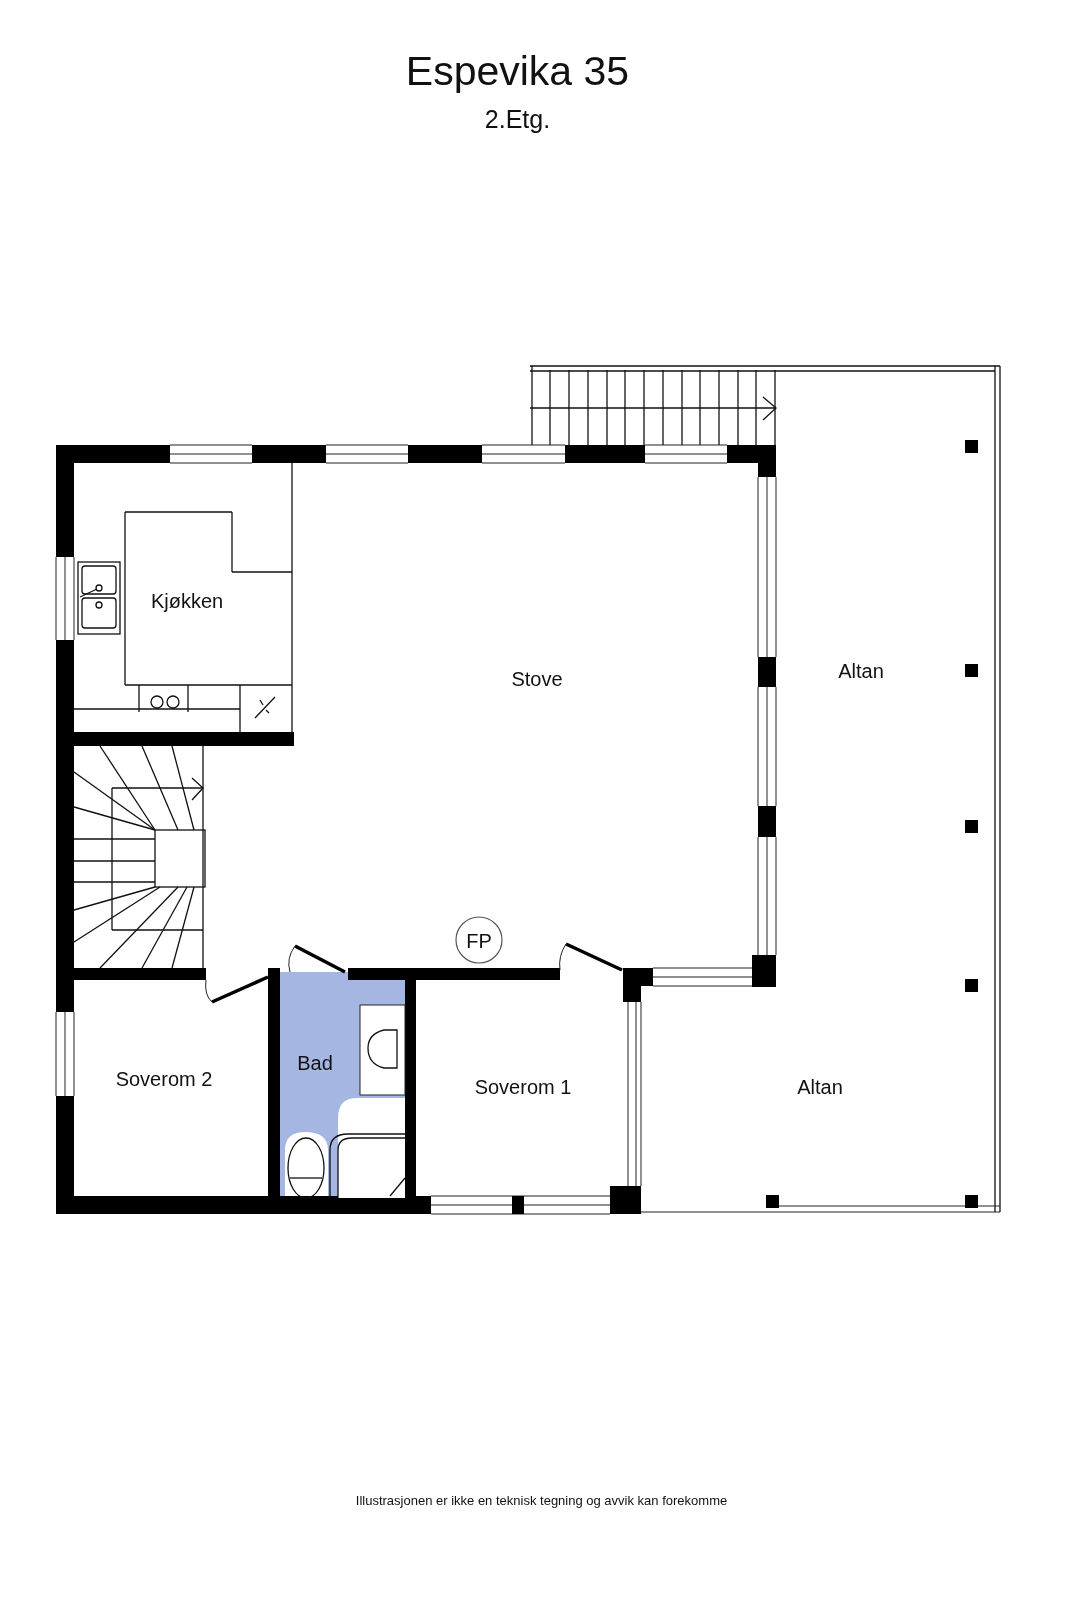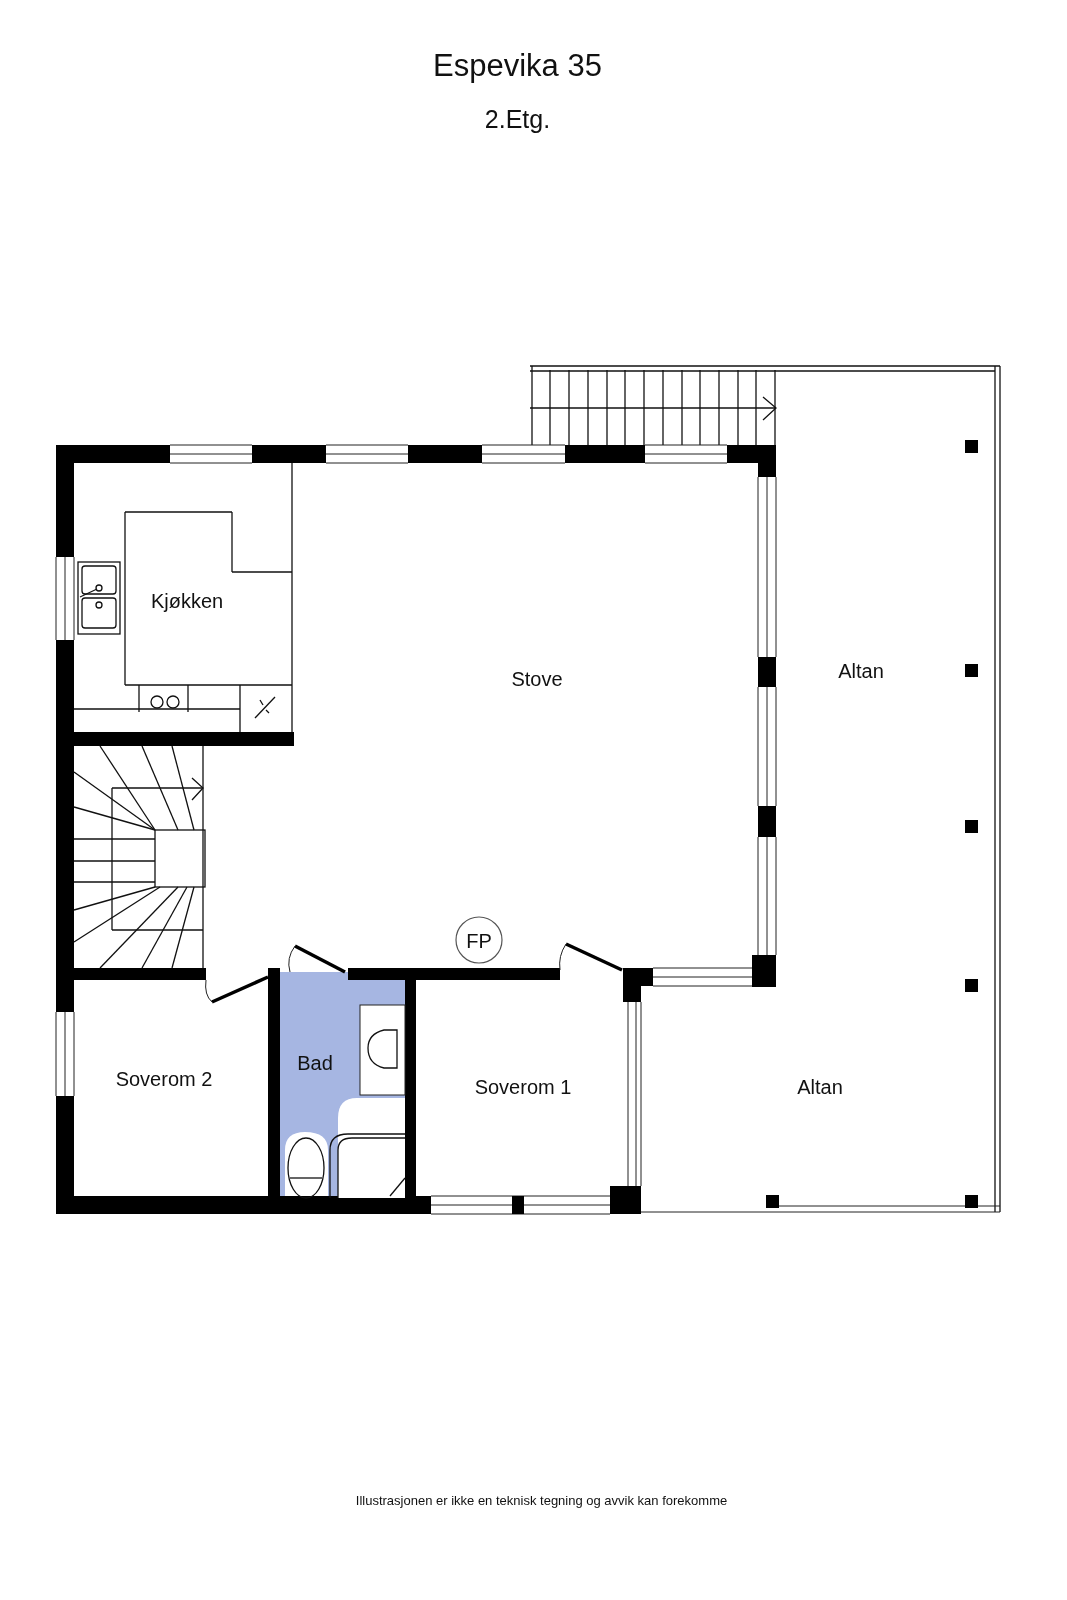--- a/index.html
+++ b/index.html
@@ -1,17 +1,17 @@
 <!DOCTYPE html>
 <html><head>
 <meta charset="utf-8">
 <style>
   html, body { margin: 0; padding: 0; background: #ffffff; }
   body { width: 1067px; height: 1600px; position: relative; overflow: hidden; font-family: "Liberation Sans", sans-serif; color: #111; }
-  .title { position: absolute; left: 0; width: 1035px; top: 48px; text-align: center; font-size: 31px; }
+  .title { position: absolute; left: 0; width: 1035px; top: 48px; text-align: center; font-size: 41px; }
   .subtitle { position: absolute; left: 0; width: 1035px; top: 105px; text-align: center; font-size: 25px; }
   .footer { position: absolute; left: 8px; width: 1067px; top: 1493px; text-align: center; font-size: 13px; }
   svg.plan { position: absolute; left: 0; top: 0; }
   .room-label { font-family: "Liberation Sans", sans-serif; font-size: 20px; fill: #111; }
   .wall { fill: #000; }
   .thin { stroke: #111; stroke-width: 1.3; fill: none; }
   .thin2 { stroke: #222; stroke-width: 1; fill: none; }
 </style>
 </head>
 <body>

